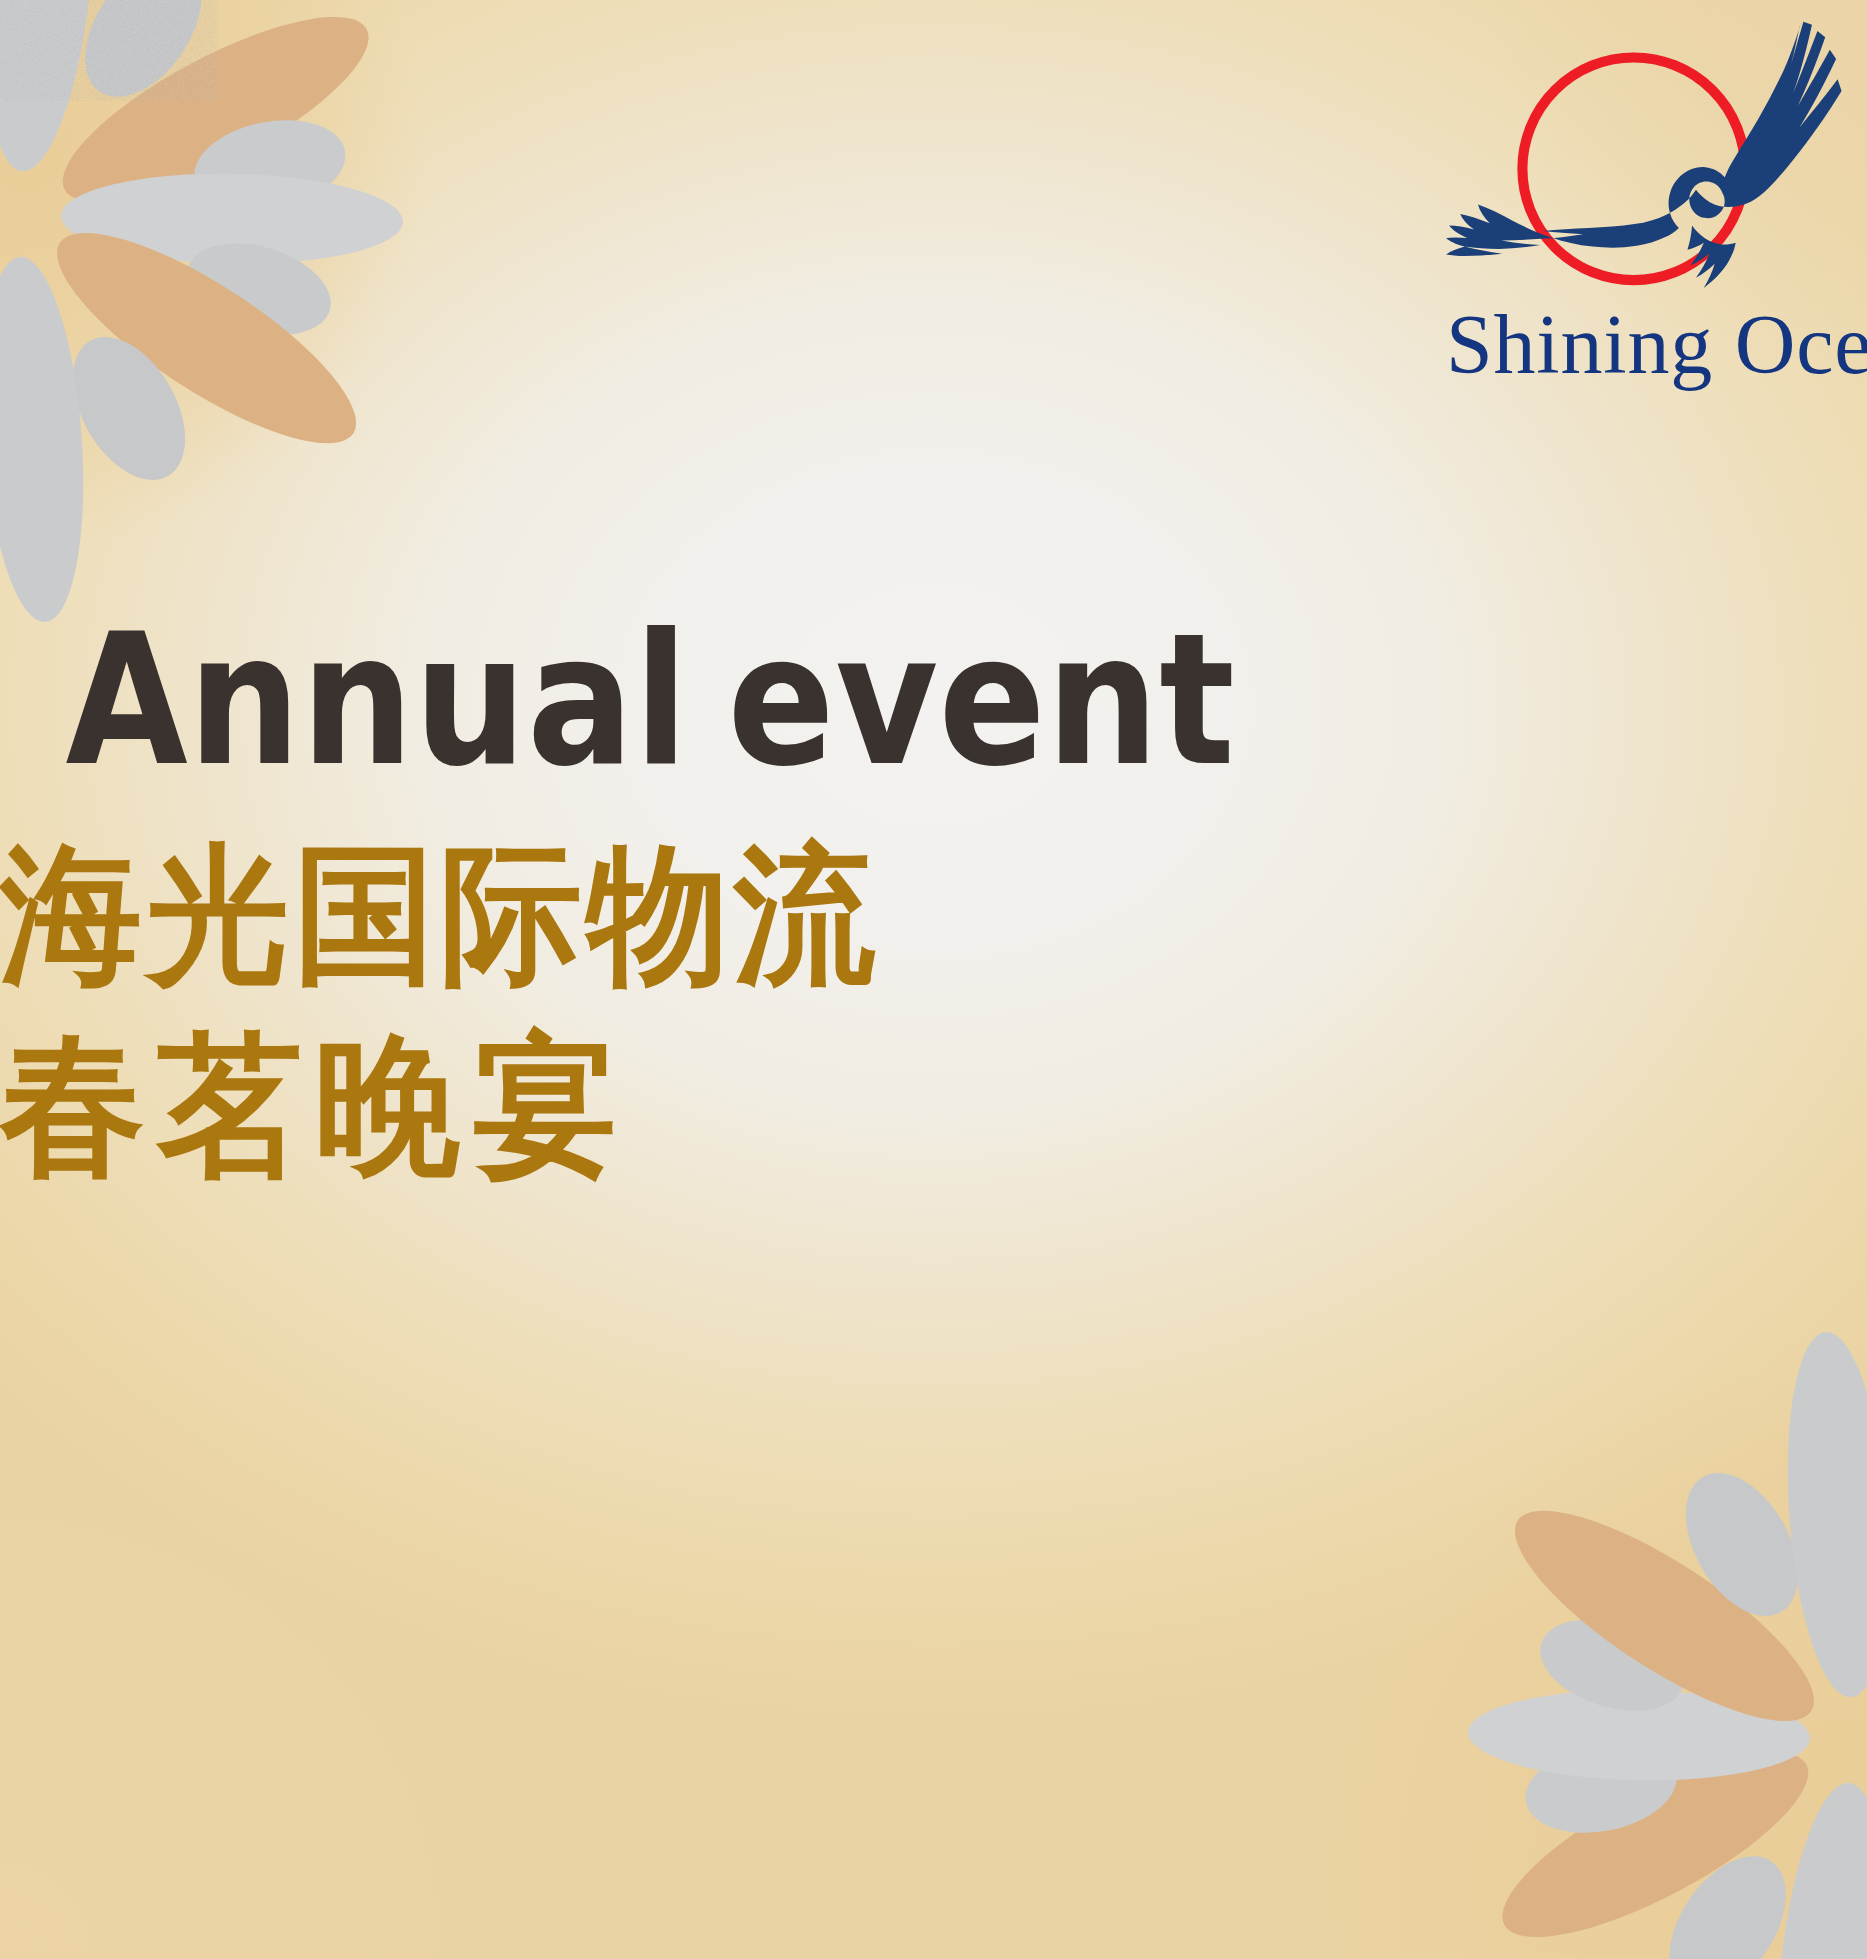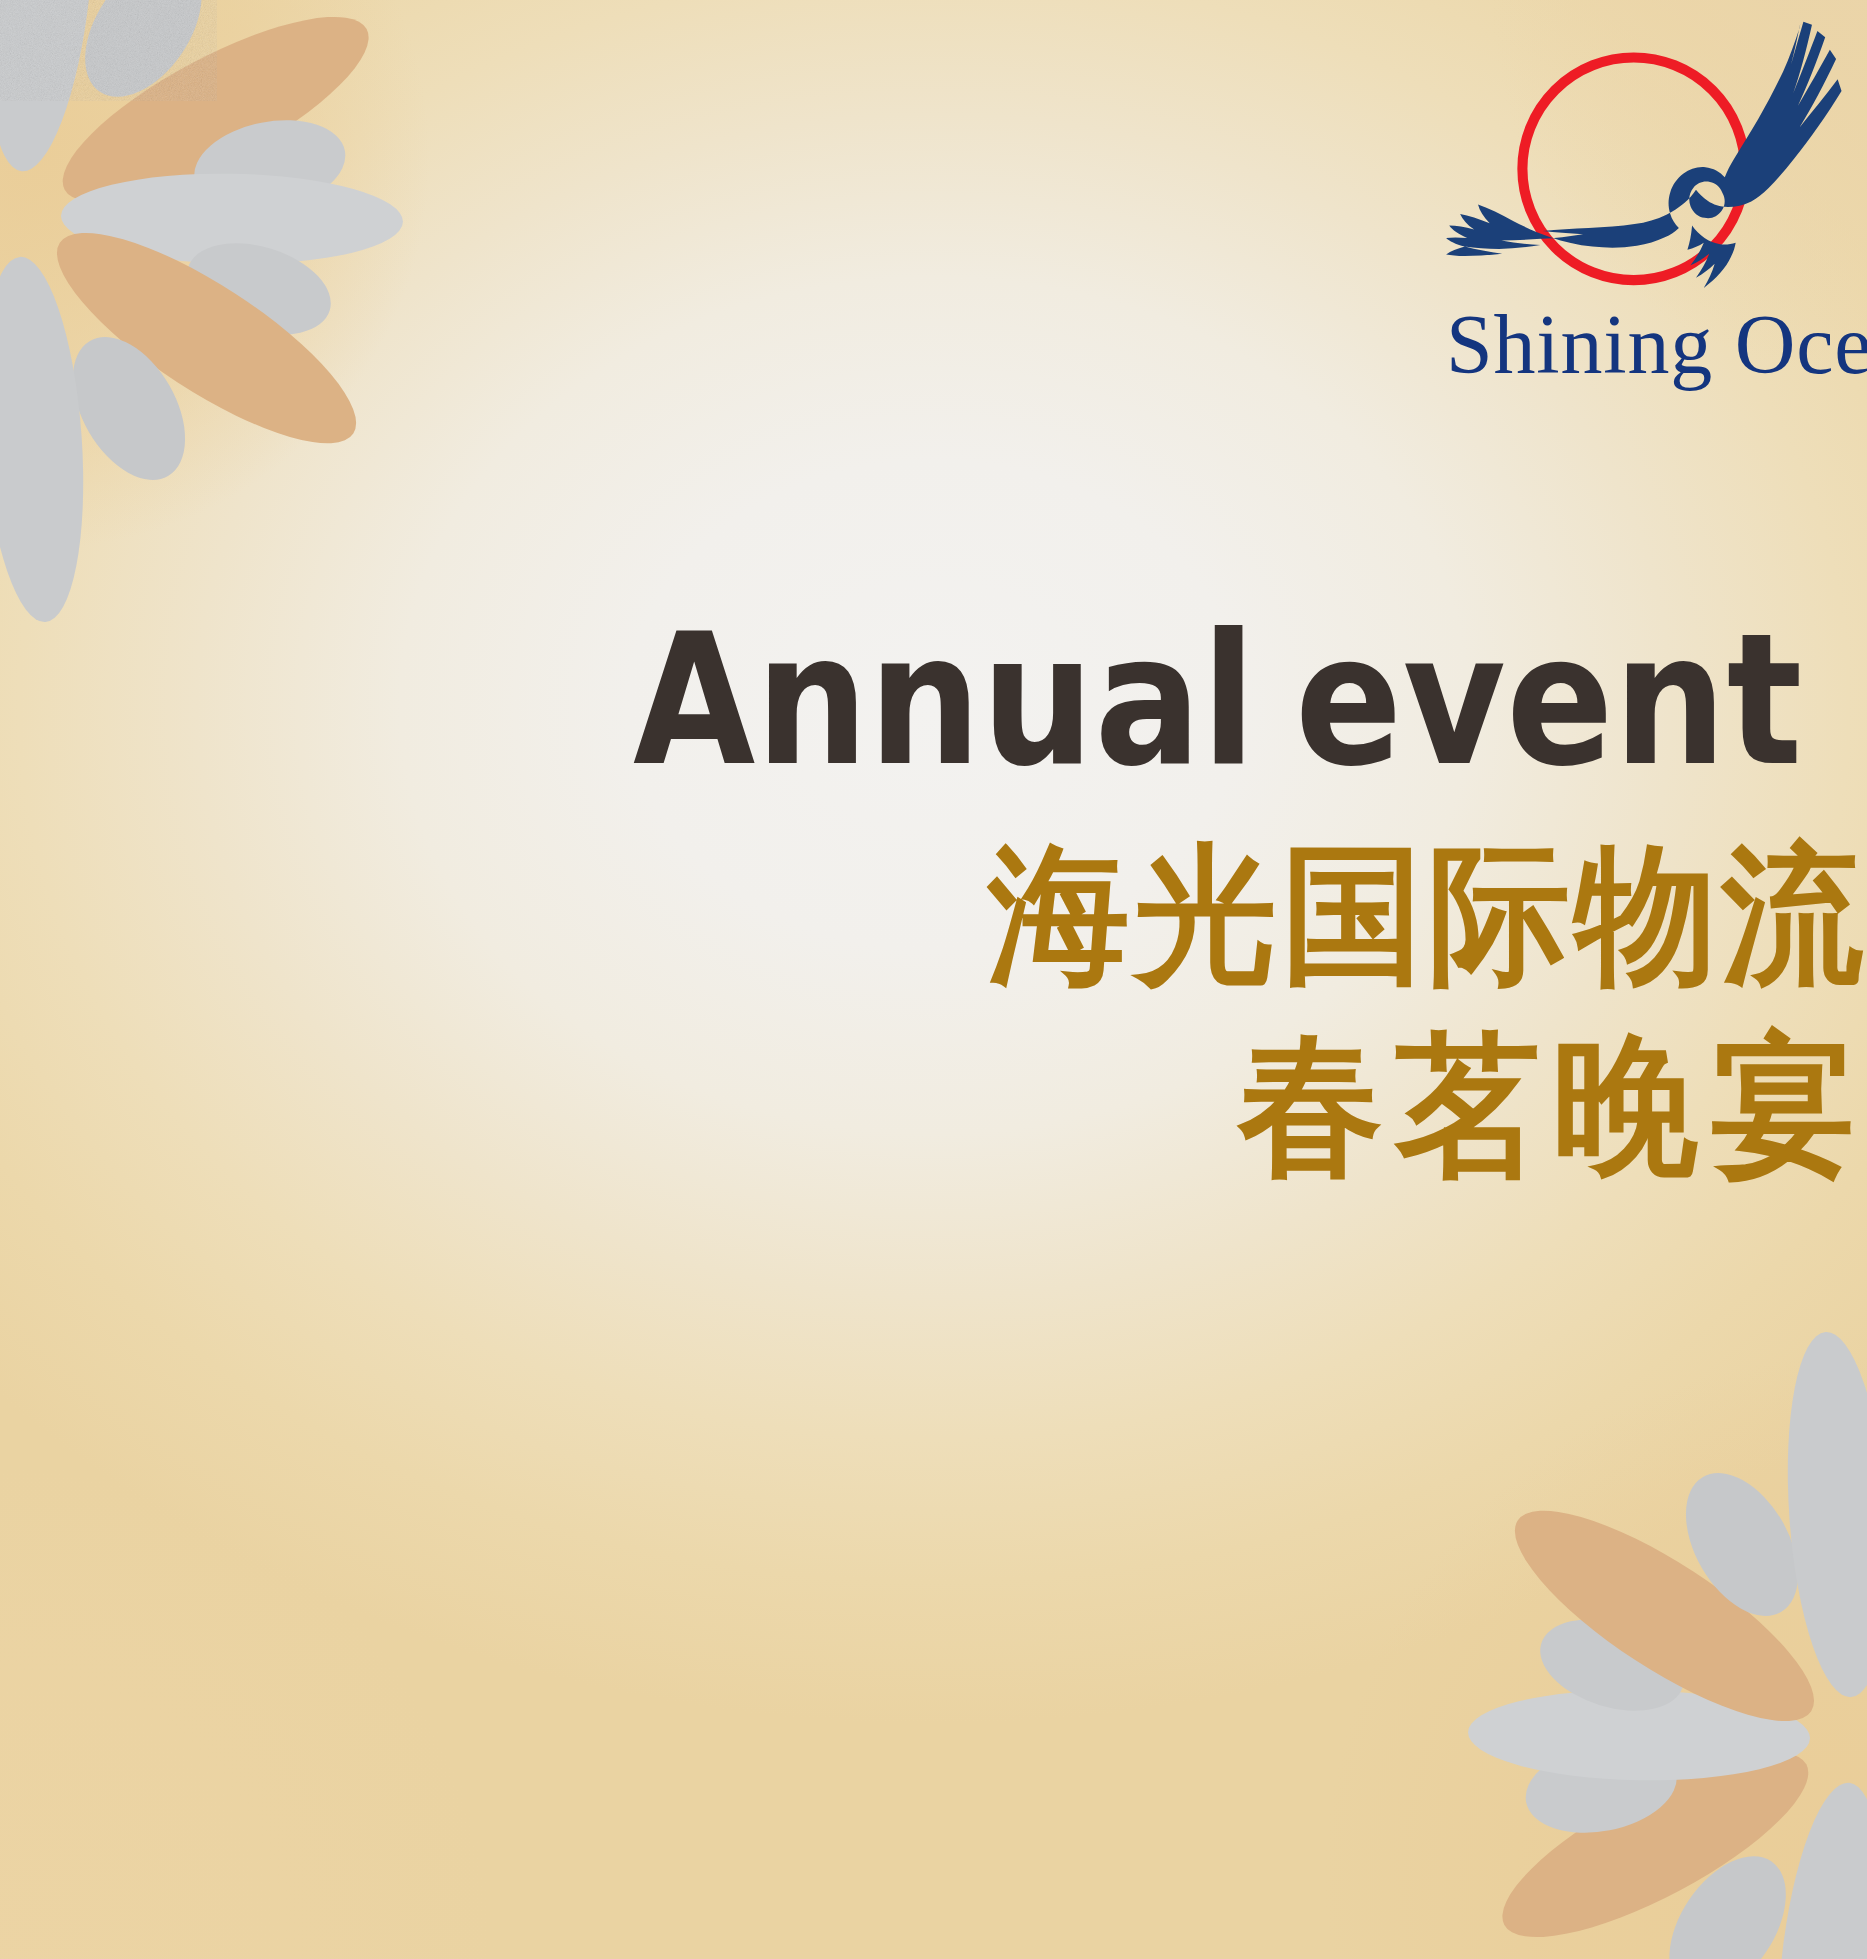--- a/index.html
+++ b/index.html
@@ -112,21 +112,21 @@
     line-height: 1;
     white-space: nowrap;
   }
 
   
   #headline {
     position: absolute;
     left: 0;
     top: 615px;
     width: 1868px;
-    text-align: right;
+    text-align: left;
   }
 
   #title-en {
     font-family: "DejaVu Sans", "Liberation Sans", sans-serif;
     font-weight: 700;
     font-size: 170px;
     line-height: 1.0;
     letter-spacing: 0.4px;
     color: #3a322e;
     margin: 0;

